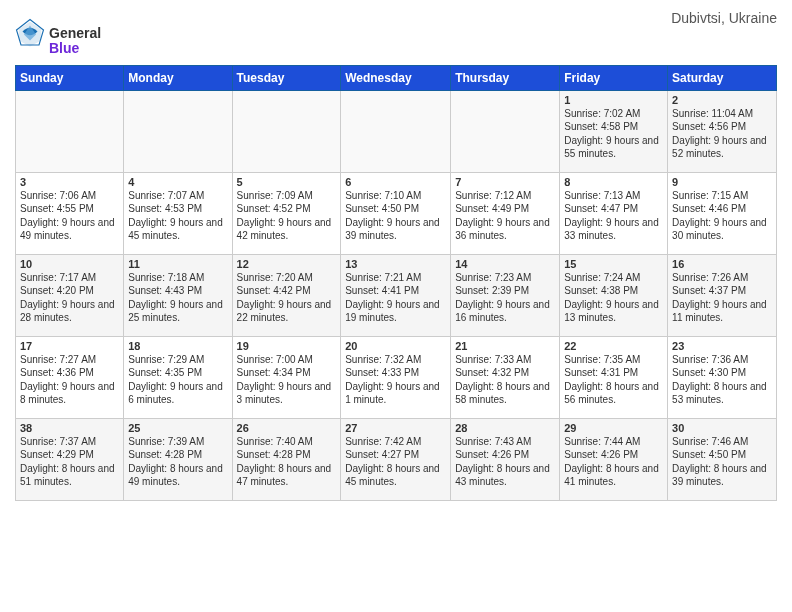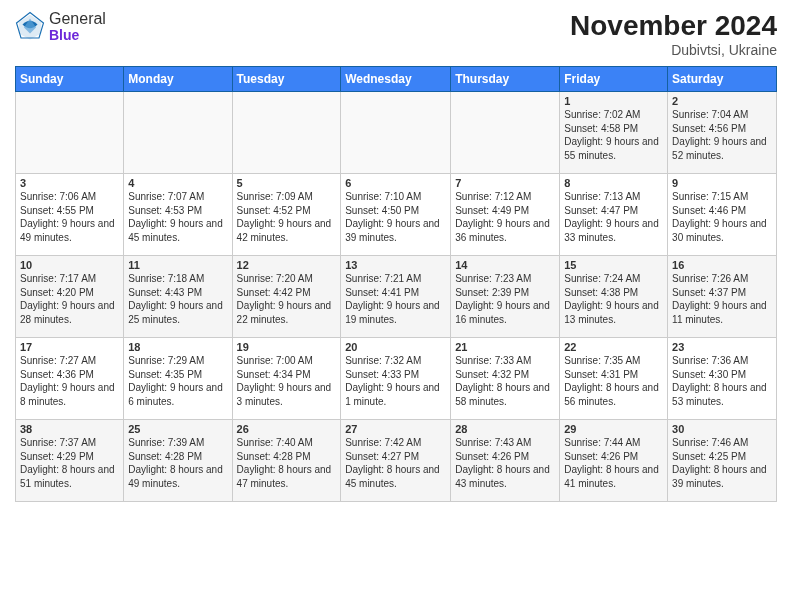--- a/index.html
+++ b/index.html
@@ -25,23 +25,24 @@
       display: flex;
       align-items: center;
       gap: 4px;
     }
     .logo-text {
       display: flex;
       flex-direction: column;
       line-height: 1.1;
     }
     .logo-general {
-      font-size: 16px;
-      font-weight: normal;
+      font-size: 14px;
+      font-weight: bold;
       color: #333;
+      margin-top: 16px;
     }
     .logo-blue {
       font-size: 14px;
       font-weight: bold;
       color: #6d28d9;
     }
     .logo-icon {
       width: 30px;
       height: 30px;
     }
@@ -55,21 +56,21 @@
     }
     .location {
       font-size: 14px;
       color: #555;
     }
     .calendar {
       width: 100%;
       border-collapse: collapse;
     }
     .calendar th {
-      background: #3b82f6;
+      background: #1d4ed8;
       color: #fff;
       font-size: 12px;
       font-weight: bold;
       padding: 5px 4px;
       text-align: left;
       border: 1px solid #1560a0;
     }
     .calendar td {
       vertical-align: top;
       border: 1px solid #ccc;
@@ -112,21 +113,20 @@
         <polygon points="20,2 38,16 32,36 8,36 2,16" fill="none" stroke="#1a6fb3" stroke-width="1.5"></polygon>
         <path d="M10,18 Q20,8 30,18 Q20,28 10,18Z" fill="#1a6fb3"></path>
         <path d="M20,10 L28,22 L20,30 L12,22 Z" fill="#5ba3d9" opacity="0.7"></path>
       </svg>
       <div class="logo-text">
         <span class="logo-general">General</span>
         <span class="logo-blue">Blue</span>
       </div>
     </div>
     <div class="title-block">
-      <div class="month-title">November 2024</div>
       <div class="location">Dubivtsi, Ukraine</div>
     </div>
   </div>
 
   <table class="calendar">
     <thead>
       <tr>
         <th>Sunday</th>
         <th>Monday</th>
         <th>Tuesday</th>
@@ -145,21 +145,21 @@
           <td class="empty-cell"></td>
           <td>
             <span class="day-number">1</span>
             <div class="day-info">Sunrise: 7:02 AM
 Sunset: 4:58 PM
 Daylight: 9 hours
 and 55 minutes.</div>
           </td>
           <td>
             <span class="day-number">2</span>
-            <div class="day-info">Sunrise: 7:04 AM
+            <div class="day-info">Sunrise: 11:04 AM
 Sunset: 4:56 PM
 Daylight: 9 hours
 and 52 minutes.</div>
           </td>
         </tr>
         <tr>
           <td>
             <span class="day-number">3</span>
             <div class="day-info">Sunrise: 7:06 AM
 Sunset: 4:55 PM
@@ -350,20 +350,20 @@
           <td>
             <span class="day-number">29</span>
             <div class="day-info">Sunrise: 7:44 AM
 Sunset: 4:26 PM
 Daylight: 8 hours
 and 41 minutes.</div>
           </td>
           <td>
             <span class="day-number">30</span>
             <div class="day-info">Sunrise: 7:46 AM
-Sunset: 4:25 PM
+Sunset: 4:50 PM
 Daylight: 8 hours
 and 39 minutes.</div>
           </td>
         </tr>
       </tbody>
   </table>
 </div>
 
 </body></html>

